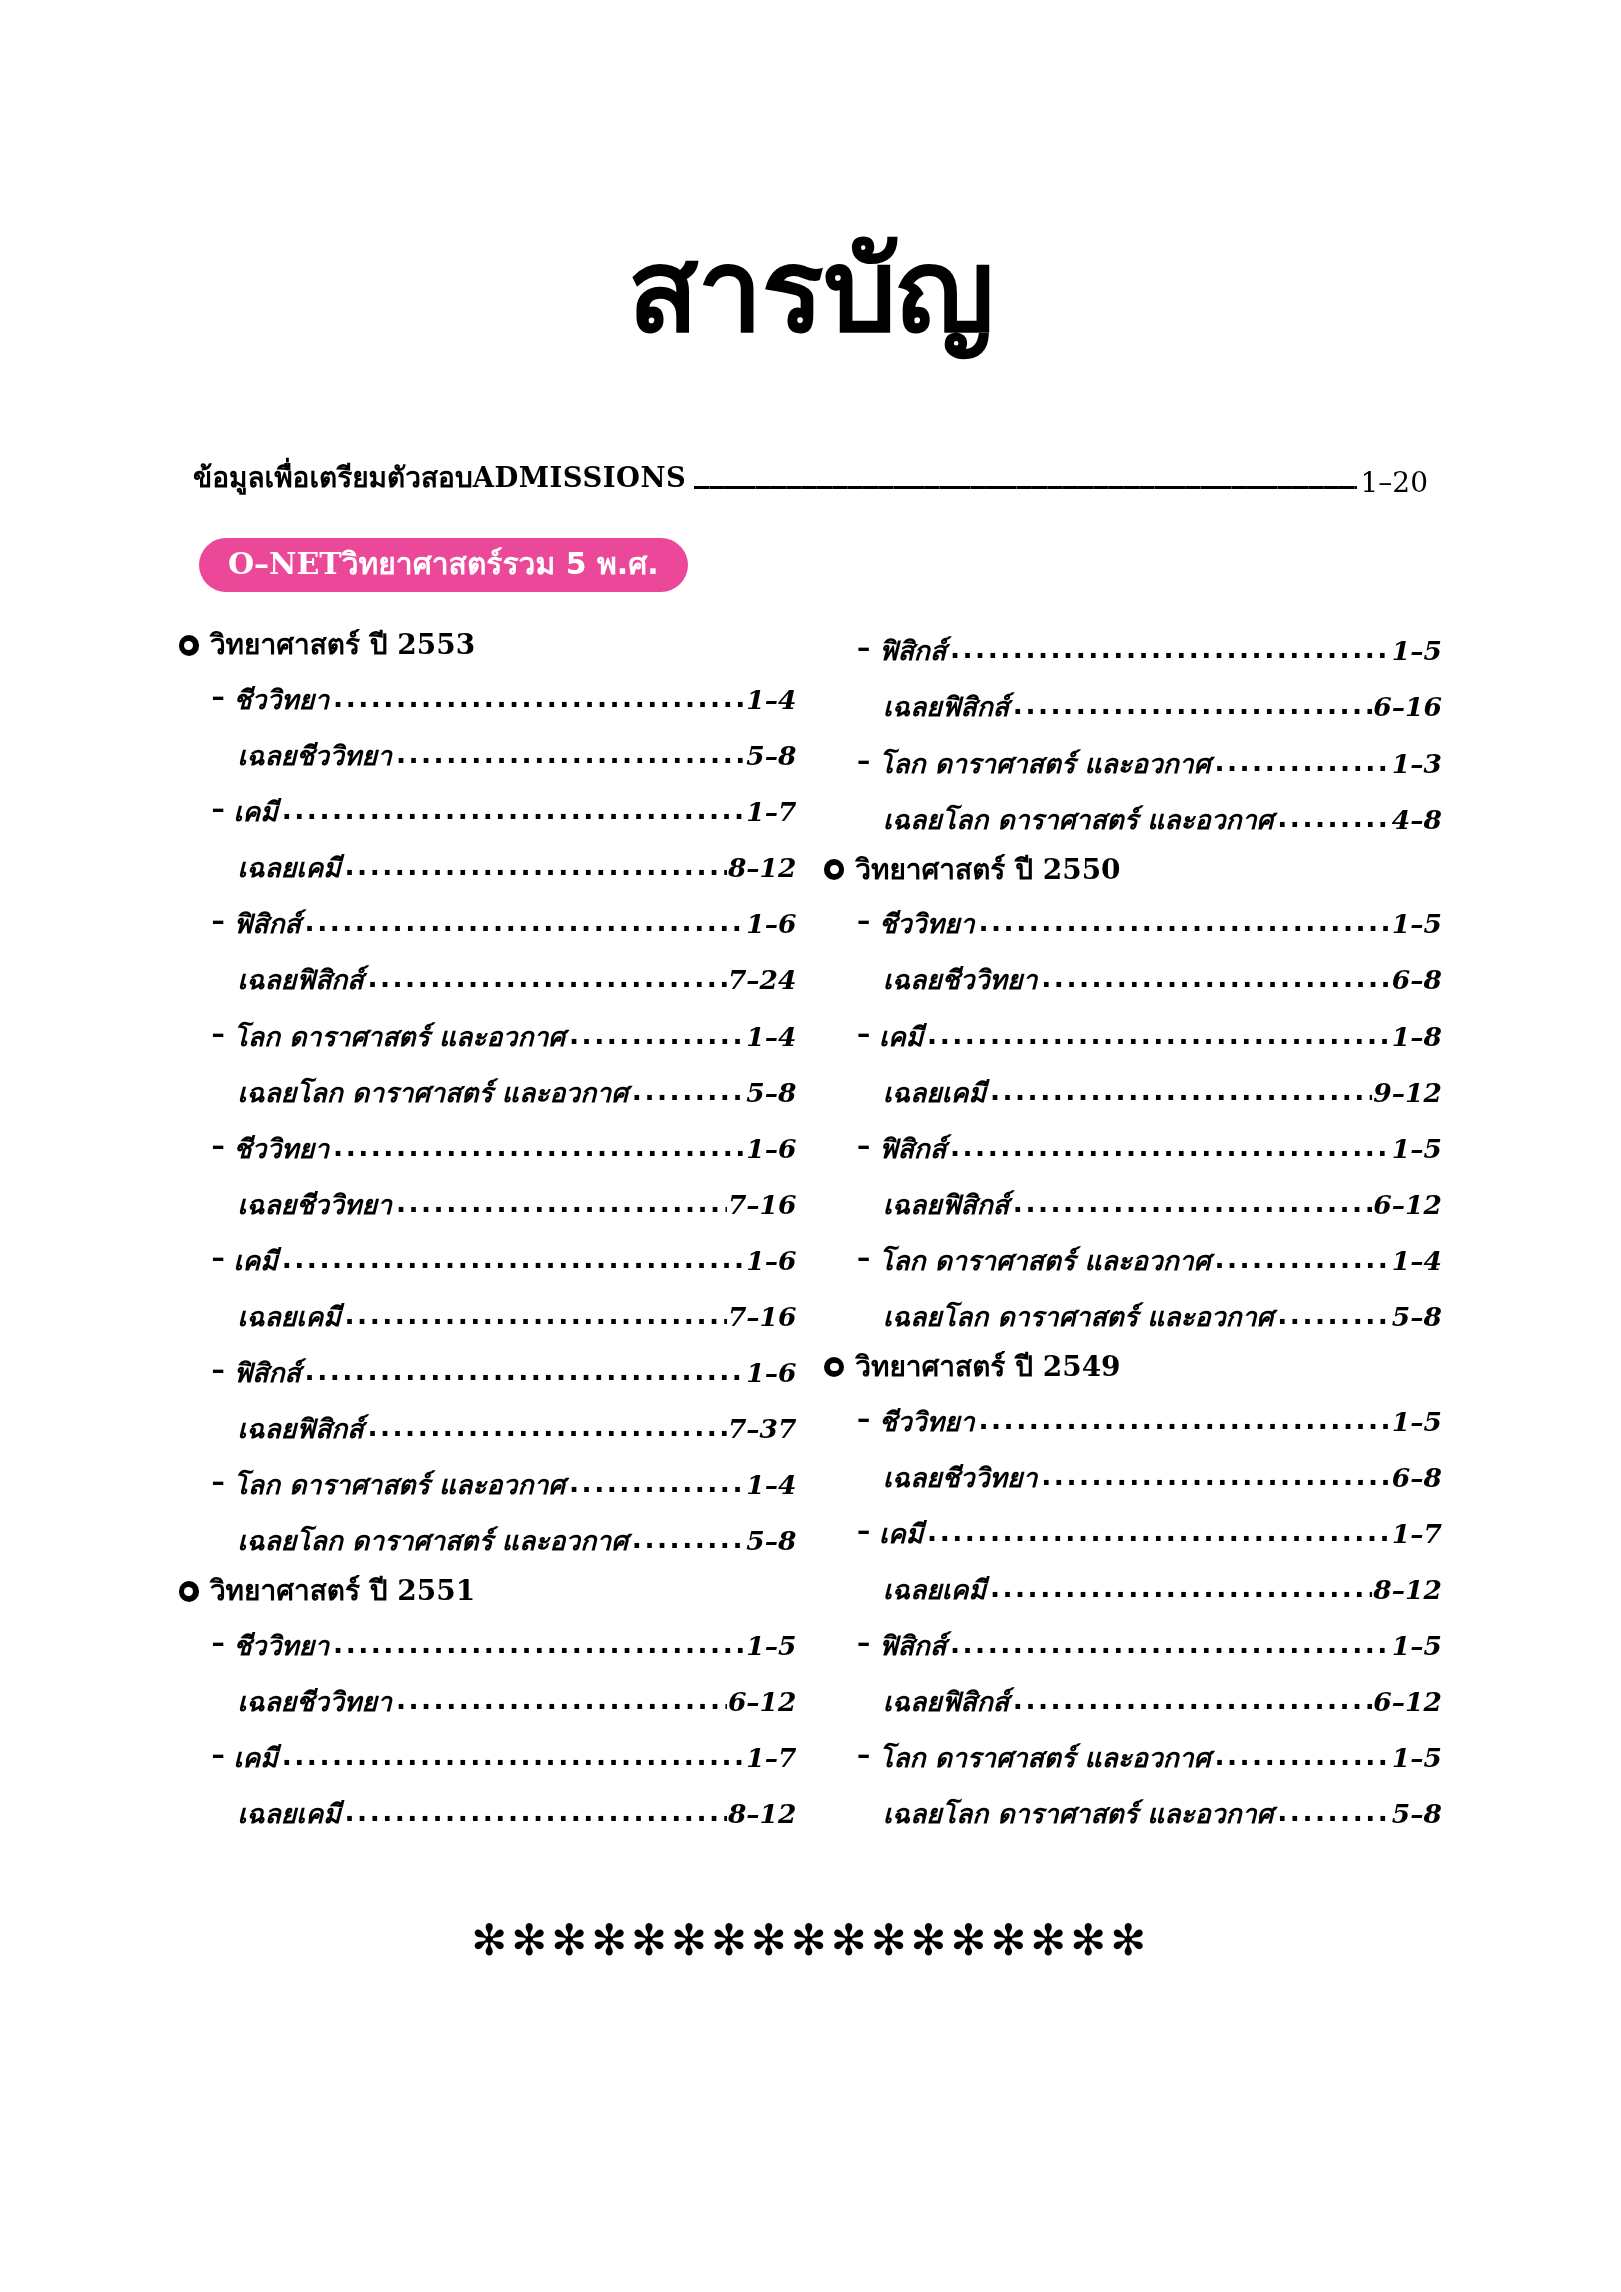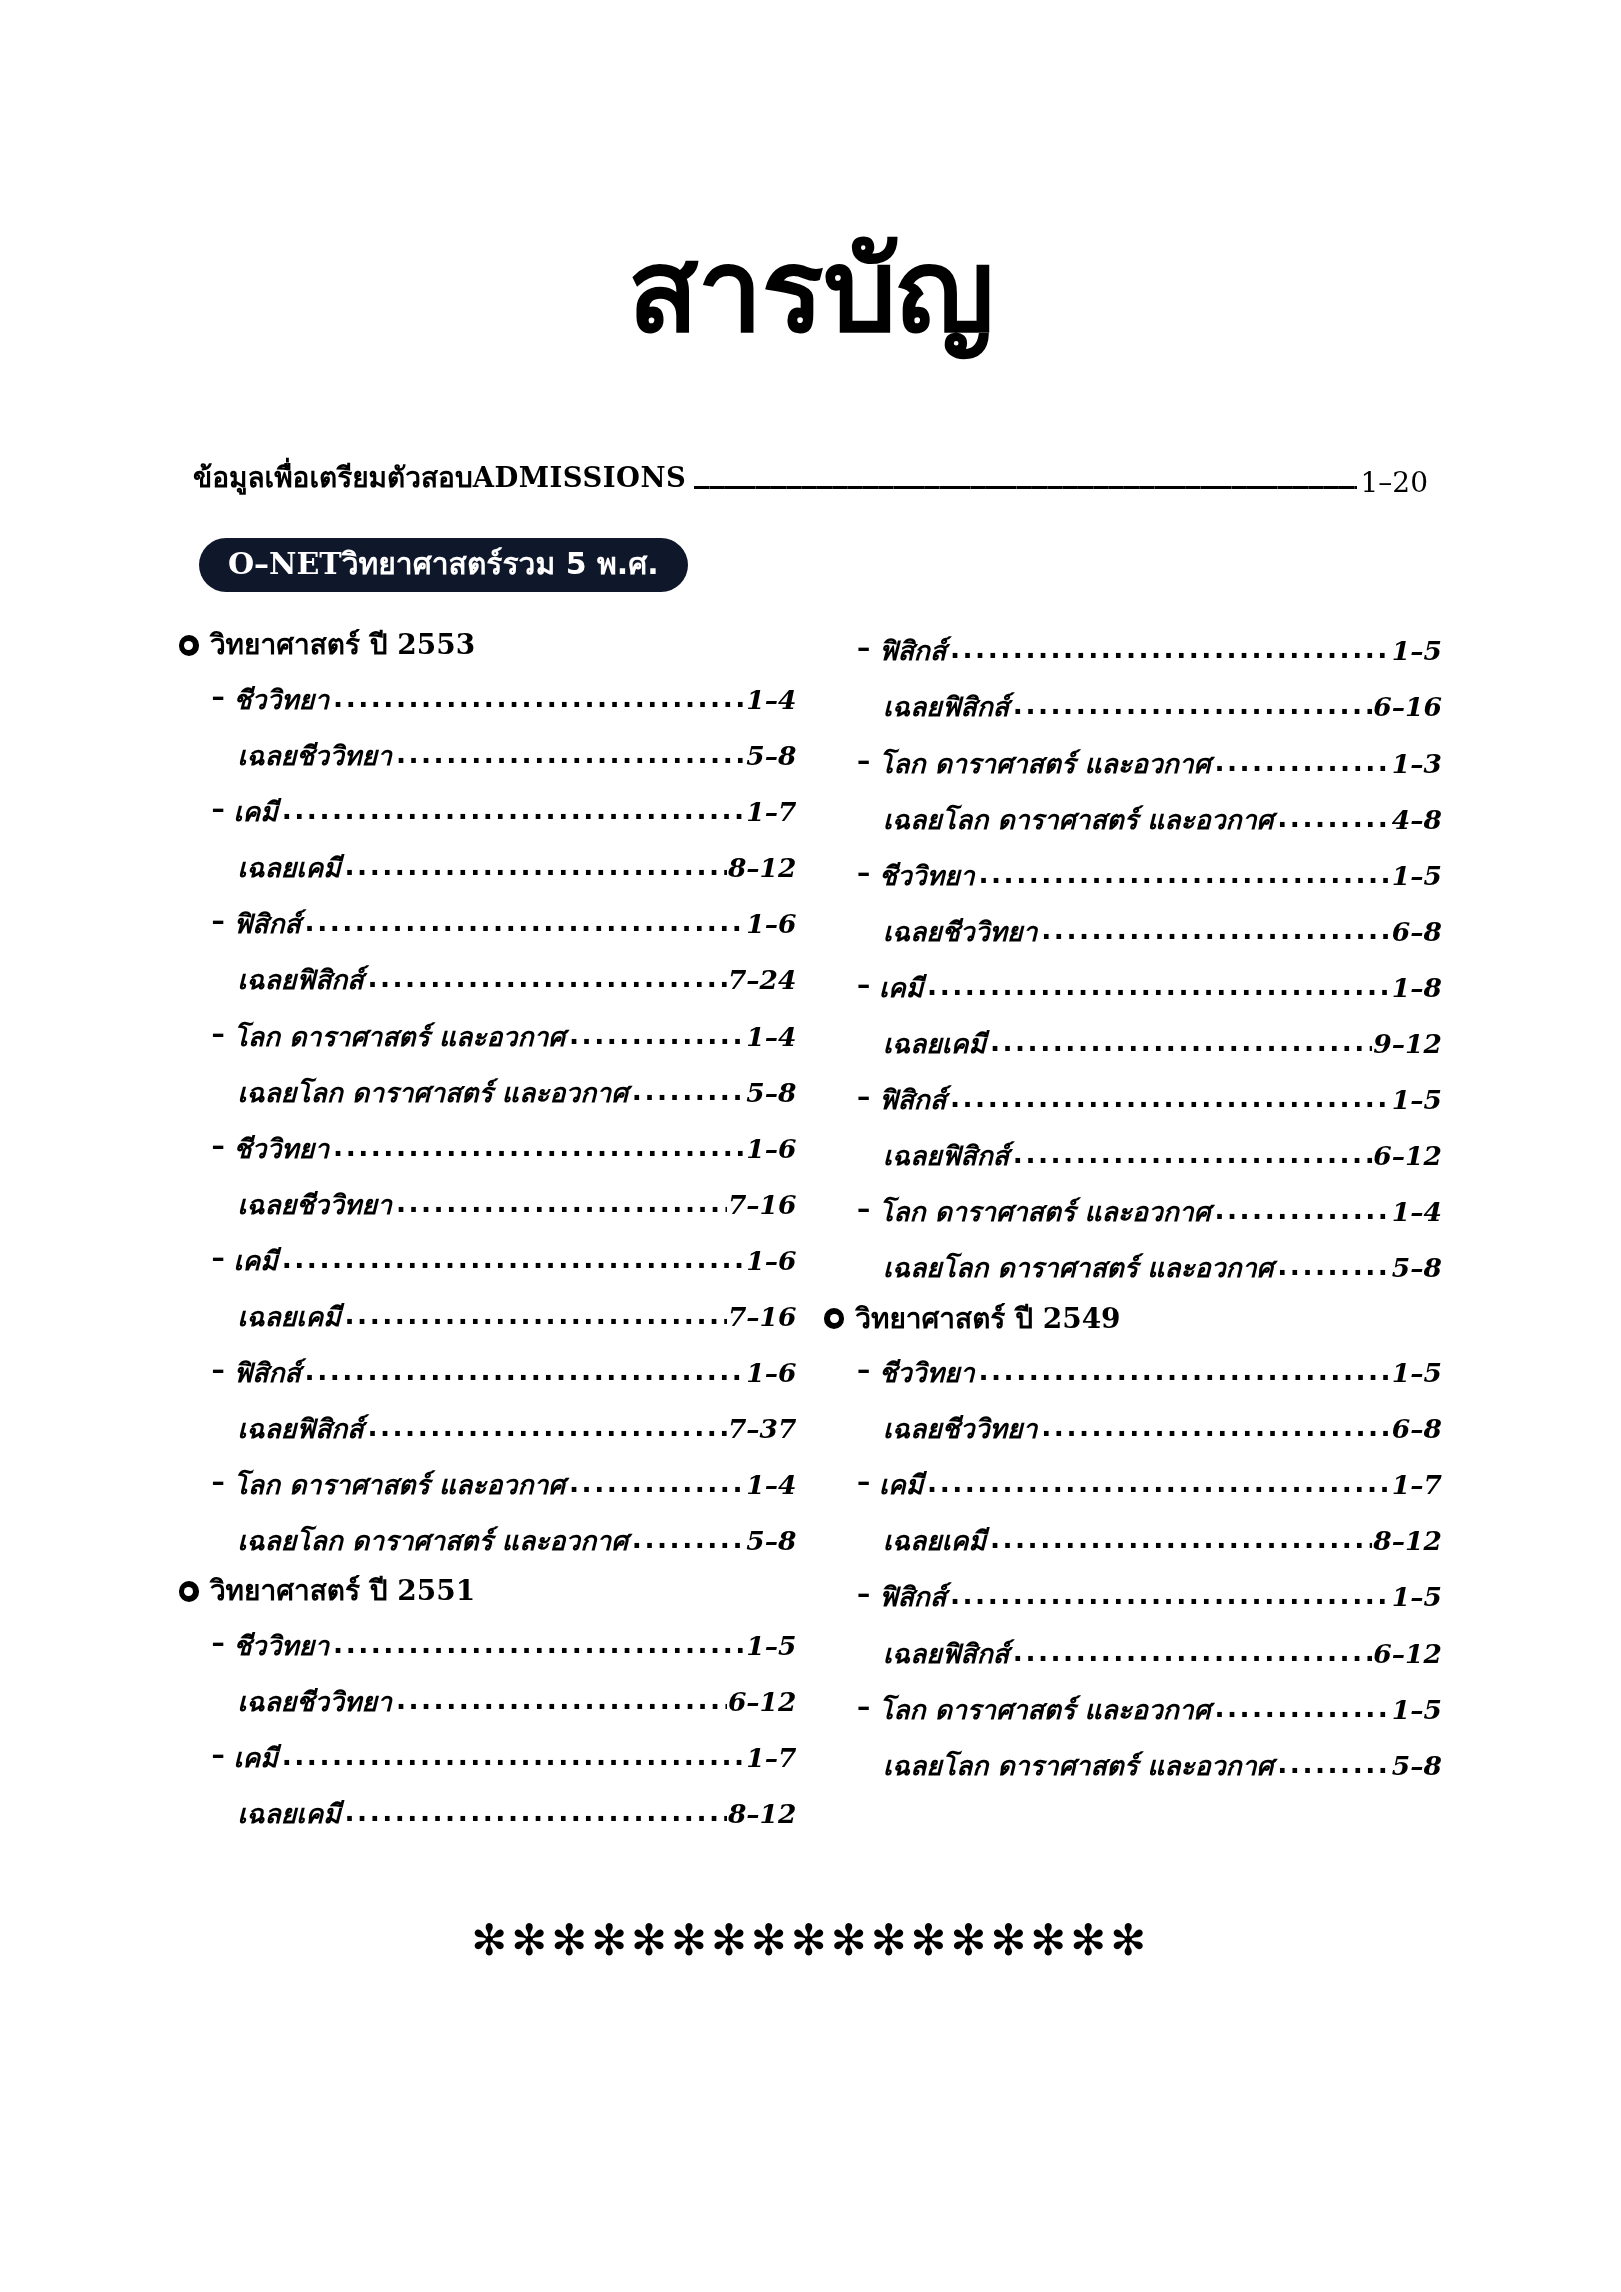--- a/index.html
+++ b/index.html
@@ -76,21 +76,21 @@
   }
 
   
   .badge-wrap {
     width: 1235px;
     margin: 0 auto;
     padding-top: 39px;
   }
   .badge {
     display: inline-block;
-    background: #0f172a;
+    background: #ec4899;
     color: #ffffff;
     border-radius: 33px;
     padding: 8.8px 29px 10.8px 29px;
     font-size: 30px;
     font-weight: 700;
     line-height: 1.15;
     white-space: nowrap;
     margin-left: 5.9px;
   }
   .badge .latin {
@@ -365,20 +365,24 @@
           <span class="dash-mark">–</span>
           <span class="entry-label">โลก ดาราศาสตร์ และอวกาศ</span>
           <span class="leader">............................................................................................</span>
           <span class="entry-page">1–3</span>
         </div>
         <div class="entry lvl-plain">
           <span class="entry-label">เฉลยโลก ดาราศาสตร์ และอวกาศ</span>
           <span class="leader">............................................................................................</span>
           <span class="entry-page">4–8</span>
         </div>
+        <div class="section-head">
+          <span class="bullet"></span>
+          <span class="section-title"><span>วิทยาศาสตร์ ปี </span><span class="num">2550</span></span>
+        </div>
         <div class="entry lvl-dash">
           <span class="dash-mark">–</span>
           <span class="entry-label">ชีววิทยา</span>
           <span class="leader">............................................................................................</span>
           <span class="entry-page">1–5</span>
         </div>
         <div class="entry lvl-plain">
           <span class="entry-label">เฉลยชีววิทยา</span>
           <span class="leader">............................................................................................</span>
           <span class="entry-page">6–8</span>

